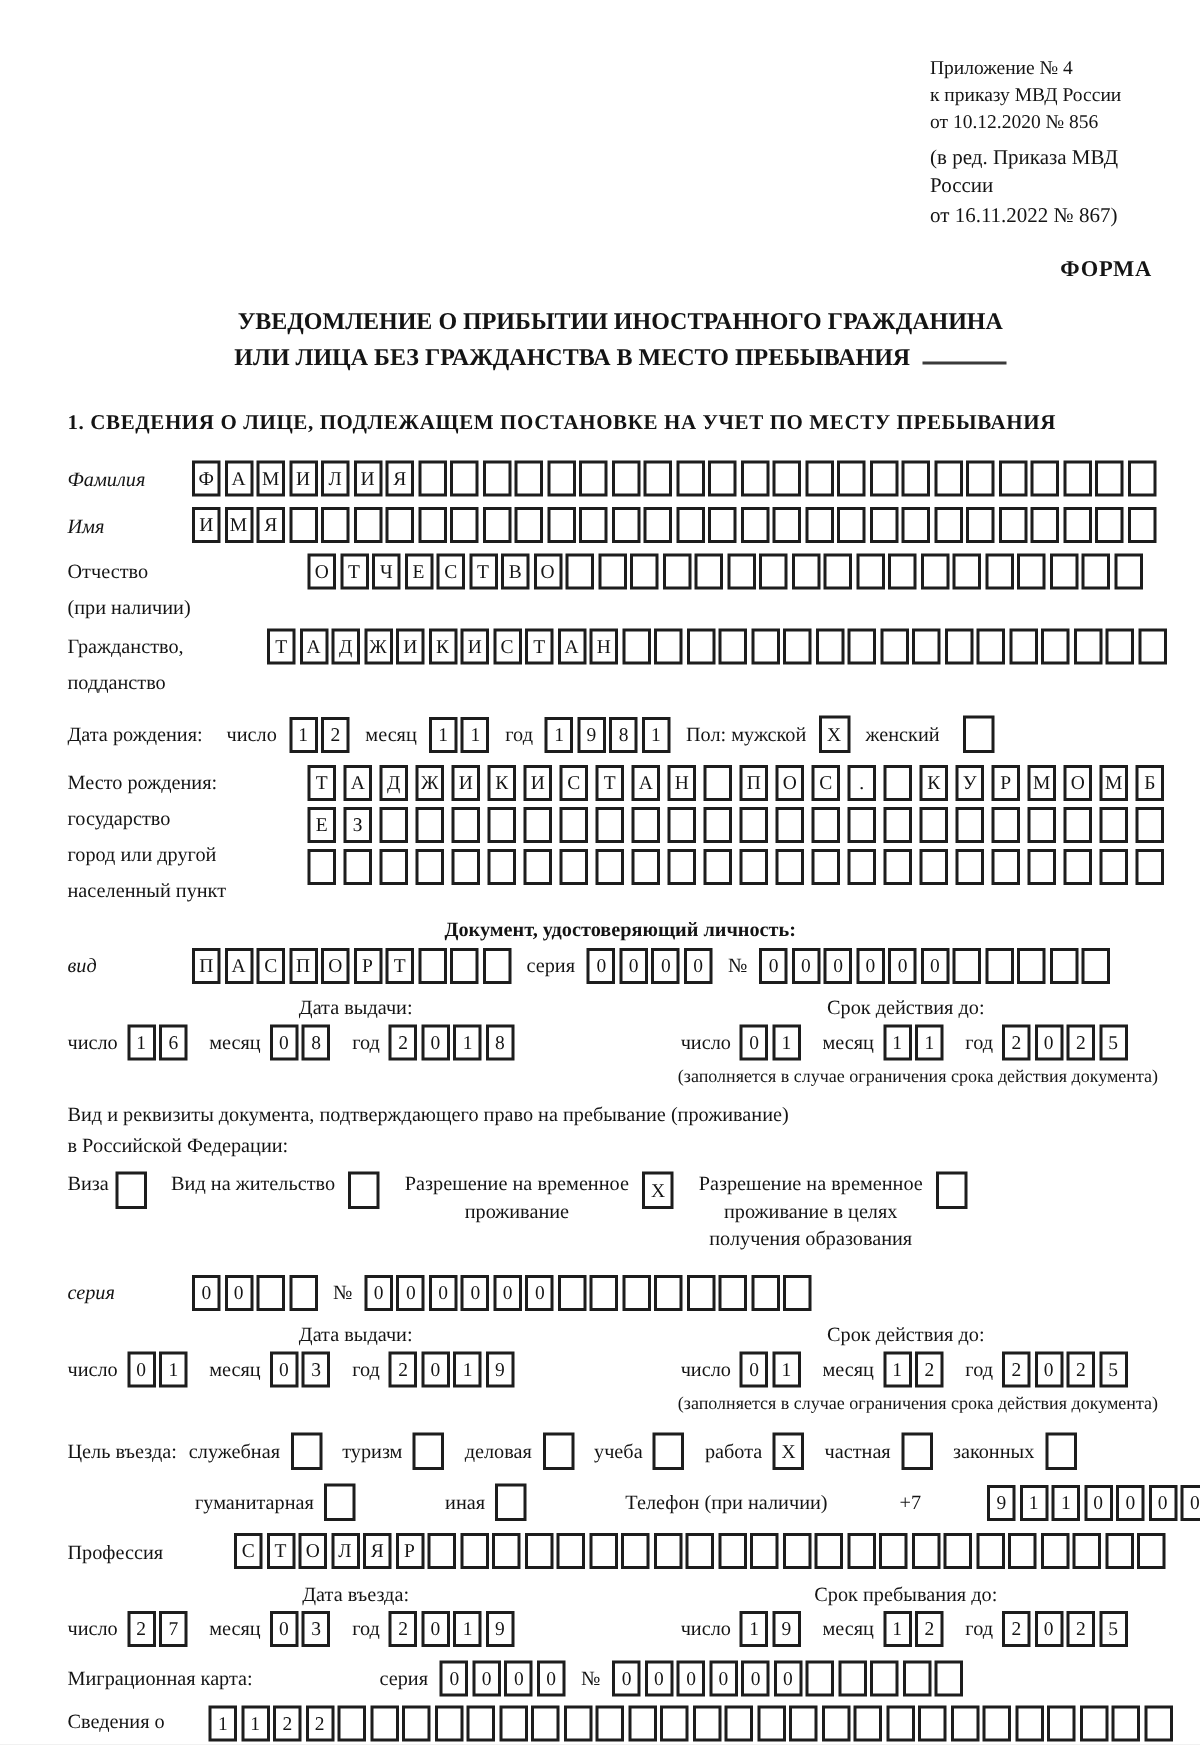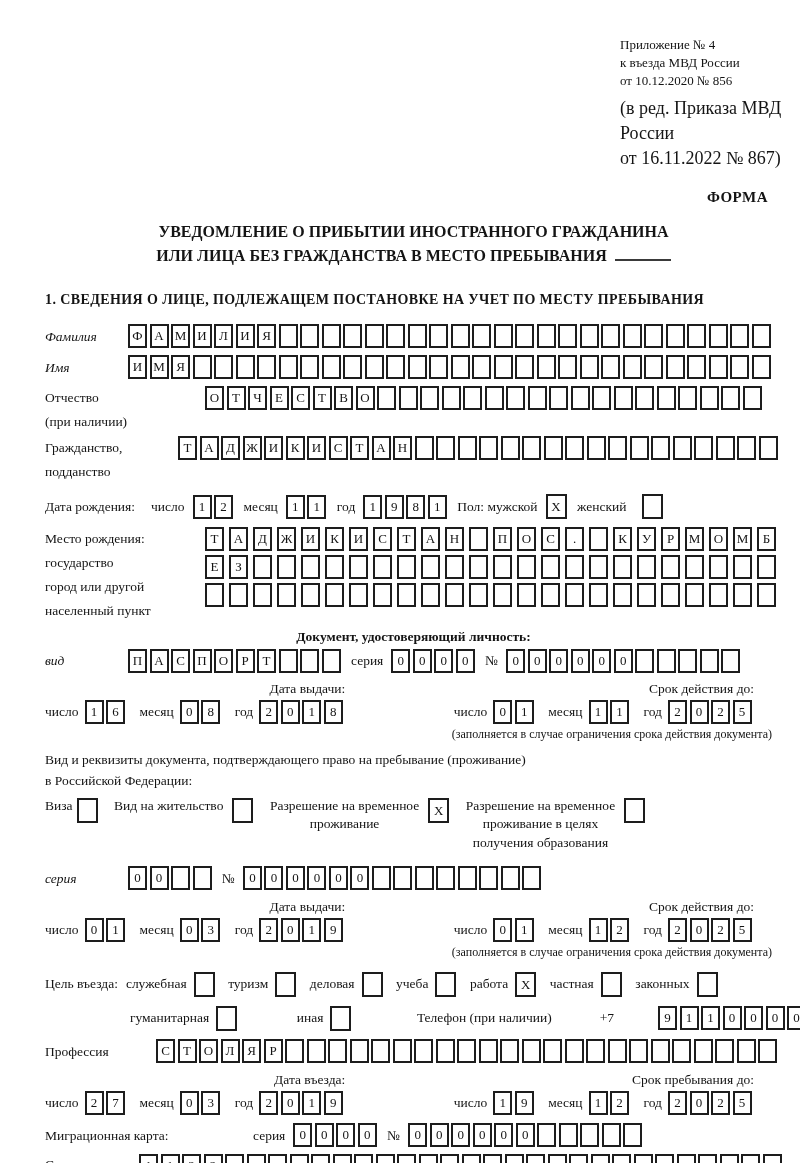--- a/index.html
+++ b/index.html
@@ -4,21 +4,21 @@
 <style>
   html,body{margin:0;padding:0;background:#e8e8e8;}
   .page{
     width:800px;height:1163px;box-sizing:border-box;margin:0 auto;
     background:#ffffff;color:#141414;position:relative;
     padding:36px 18px 0 45px;
     font-family:"Liberation Serif","DejaVu Serif",serif;
   }
   
   .approval{margin-left:575px;font-size:13px;line-height:1.4;}
-  .approval .amendment{margin-top:5px;font-size:18px;}
+  .approval .amendment{margin-top:5px;font-size:14px;}
   .forma{text-align:right;font-weight:bold;font-size:15px;margin-top:18px;padding-right:14px;letter-spacing:.5px;}
   
   .title{text-align:center;font-weight:bold;font-size:16px;line-height:1.5;margin-top:14px;}
   .underline{display:inline-block;width:56px;border-bottom:2.5px solid #3a3a3a;height:12px;margin-left:8px;}
   .section-heading{font-weight:bold;font-size:14px;margin-top:24px;letter-spacing:.4px;white-space:nowrap;}
   
   .frow{display:flex;align-items:flex-start;margin-top:6px;}
   .lbl{font-size:13.5px;line-height:25px;flex-shrink:0;}
   .lbl2{font-size:13.5px;line-height:24px;}
   .boxes{display:flex;flex-wrap:nowrap;}
@@ -33,21 +33,21 @@
   .gap8{margin-left:8px;} .gap14{margin-left:14px;}
   .inline-lbl{font-size:13.5px;line-height:25px;margin:0 8px;flex-shrink:0;white-space:nowrap;}
   .stack{display:flex;flex-direction:column;}
   .stack .frow-inner{display:flex;margin-bottom:4px;}
   
   .doc-heading{text-align:center;font-weight:bold;font-size:13.5px;margin-top:6px;}
   
   .dates-row{display:flex;margin-top:8px;}
   .date-col{display:flex;flex-direction:column;width:max-content;}
   .date-col.right{margin-left:auto;margin-right:28px;}
-  .date-heading{font-size:13.5px;text-align:right;width:100%;}
+  .date-heading{font-size:13.5px;text-align:center;width:100%;}
   .date-heading.nudge{padding-left:84px;box-sizing:border-box;}
   .date-line{display:flex;align-items:center;margin-top:3px;}
   .dlbl{font-size:13.5px;margin:0 6px 0 12px;white-space:nowrap;}
   .dlbl.first{margin-left:0;}
   .doc-note{font-size:12px;text-align:right;padding-right:10px;margin-top:3px;}
   
   .intro{font-size:13.5px;margin-top:10px;}
   .res-options{display:flex;align-items:flex-start;margin-top:8px;}
   .res-option{display:flex;align-items:flex-start;}
   .res-option .opt-label{font-size:13.5px;line-height:1.35;text-align:center;}
@@ -57,21 +57,21 @@
   .p-item{display:flex;align-items:center;margin-right:11px;}
   .p-item .p-lbl{font-size:13.5px;margin-right:7px;white-space:nowrap;}
 </style>
 </head>
 <body>
 
 <div class="page">
 
   <div class="approval">
     <div>Приложение № 4</div>
-    <div>к въезда МВД России</div>
+    <div>к приказу МВД России</div>
     <div>от 10.12.2020 № 856</div>
     <div class="amendment">
       <div>(в ред. Приказа МВД России</div>
       <div>от 16.11.2022 № 867)</div>
     </div>
   </div>
   <div class="forma">ФОРМА</div>
 
   <div class="title">
     <div>УВЕДОМЛЕНИЕ О ПРИБЫТИИ ИНОСТРАННОГО ГРАЖДАНИНА</div>

